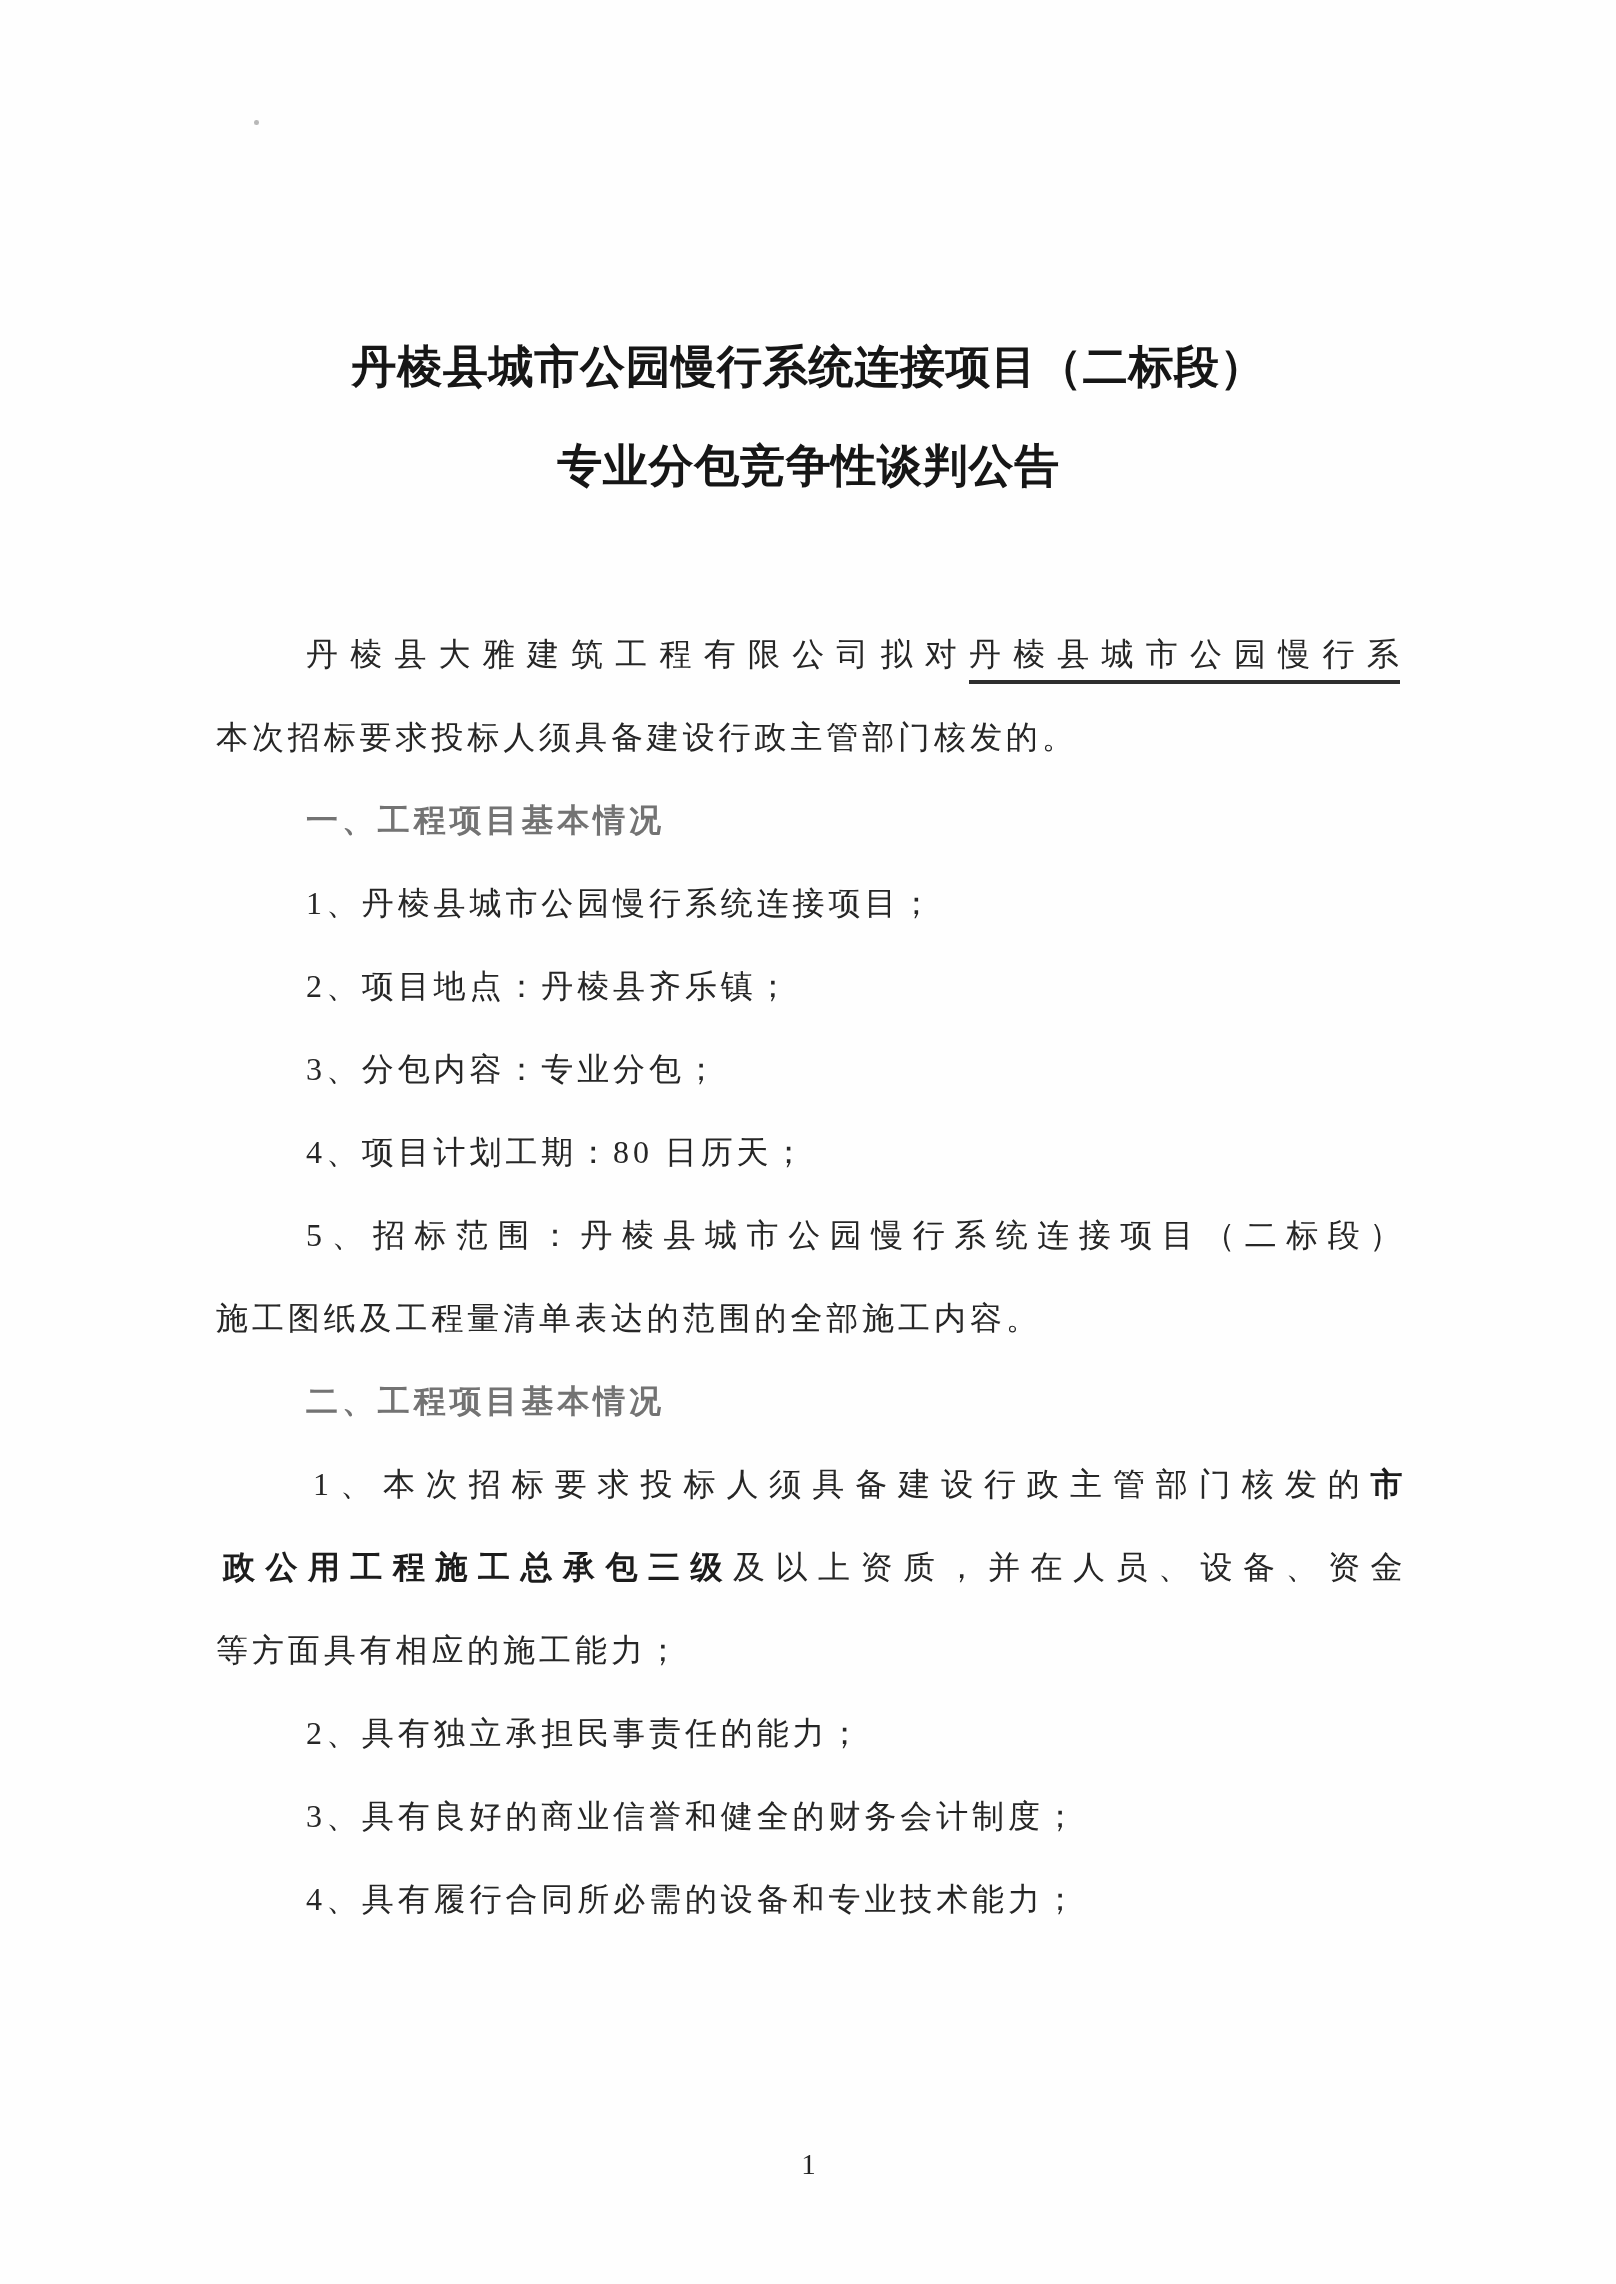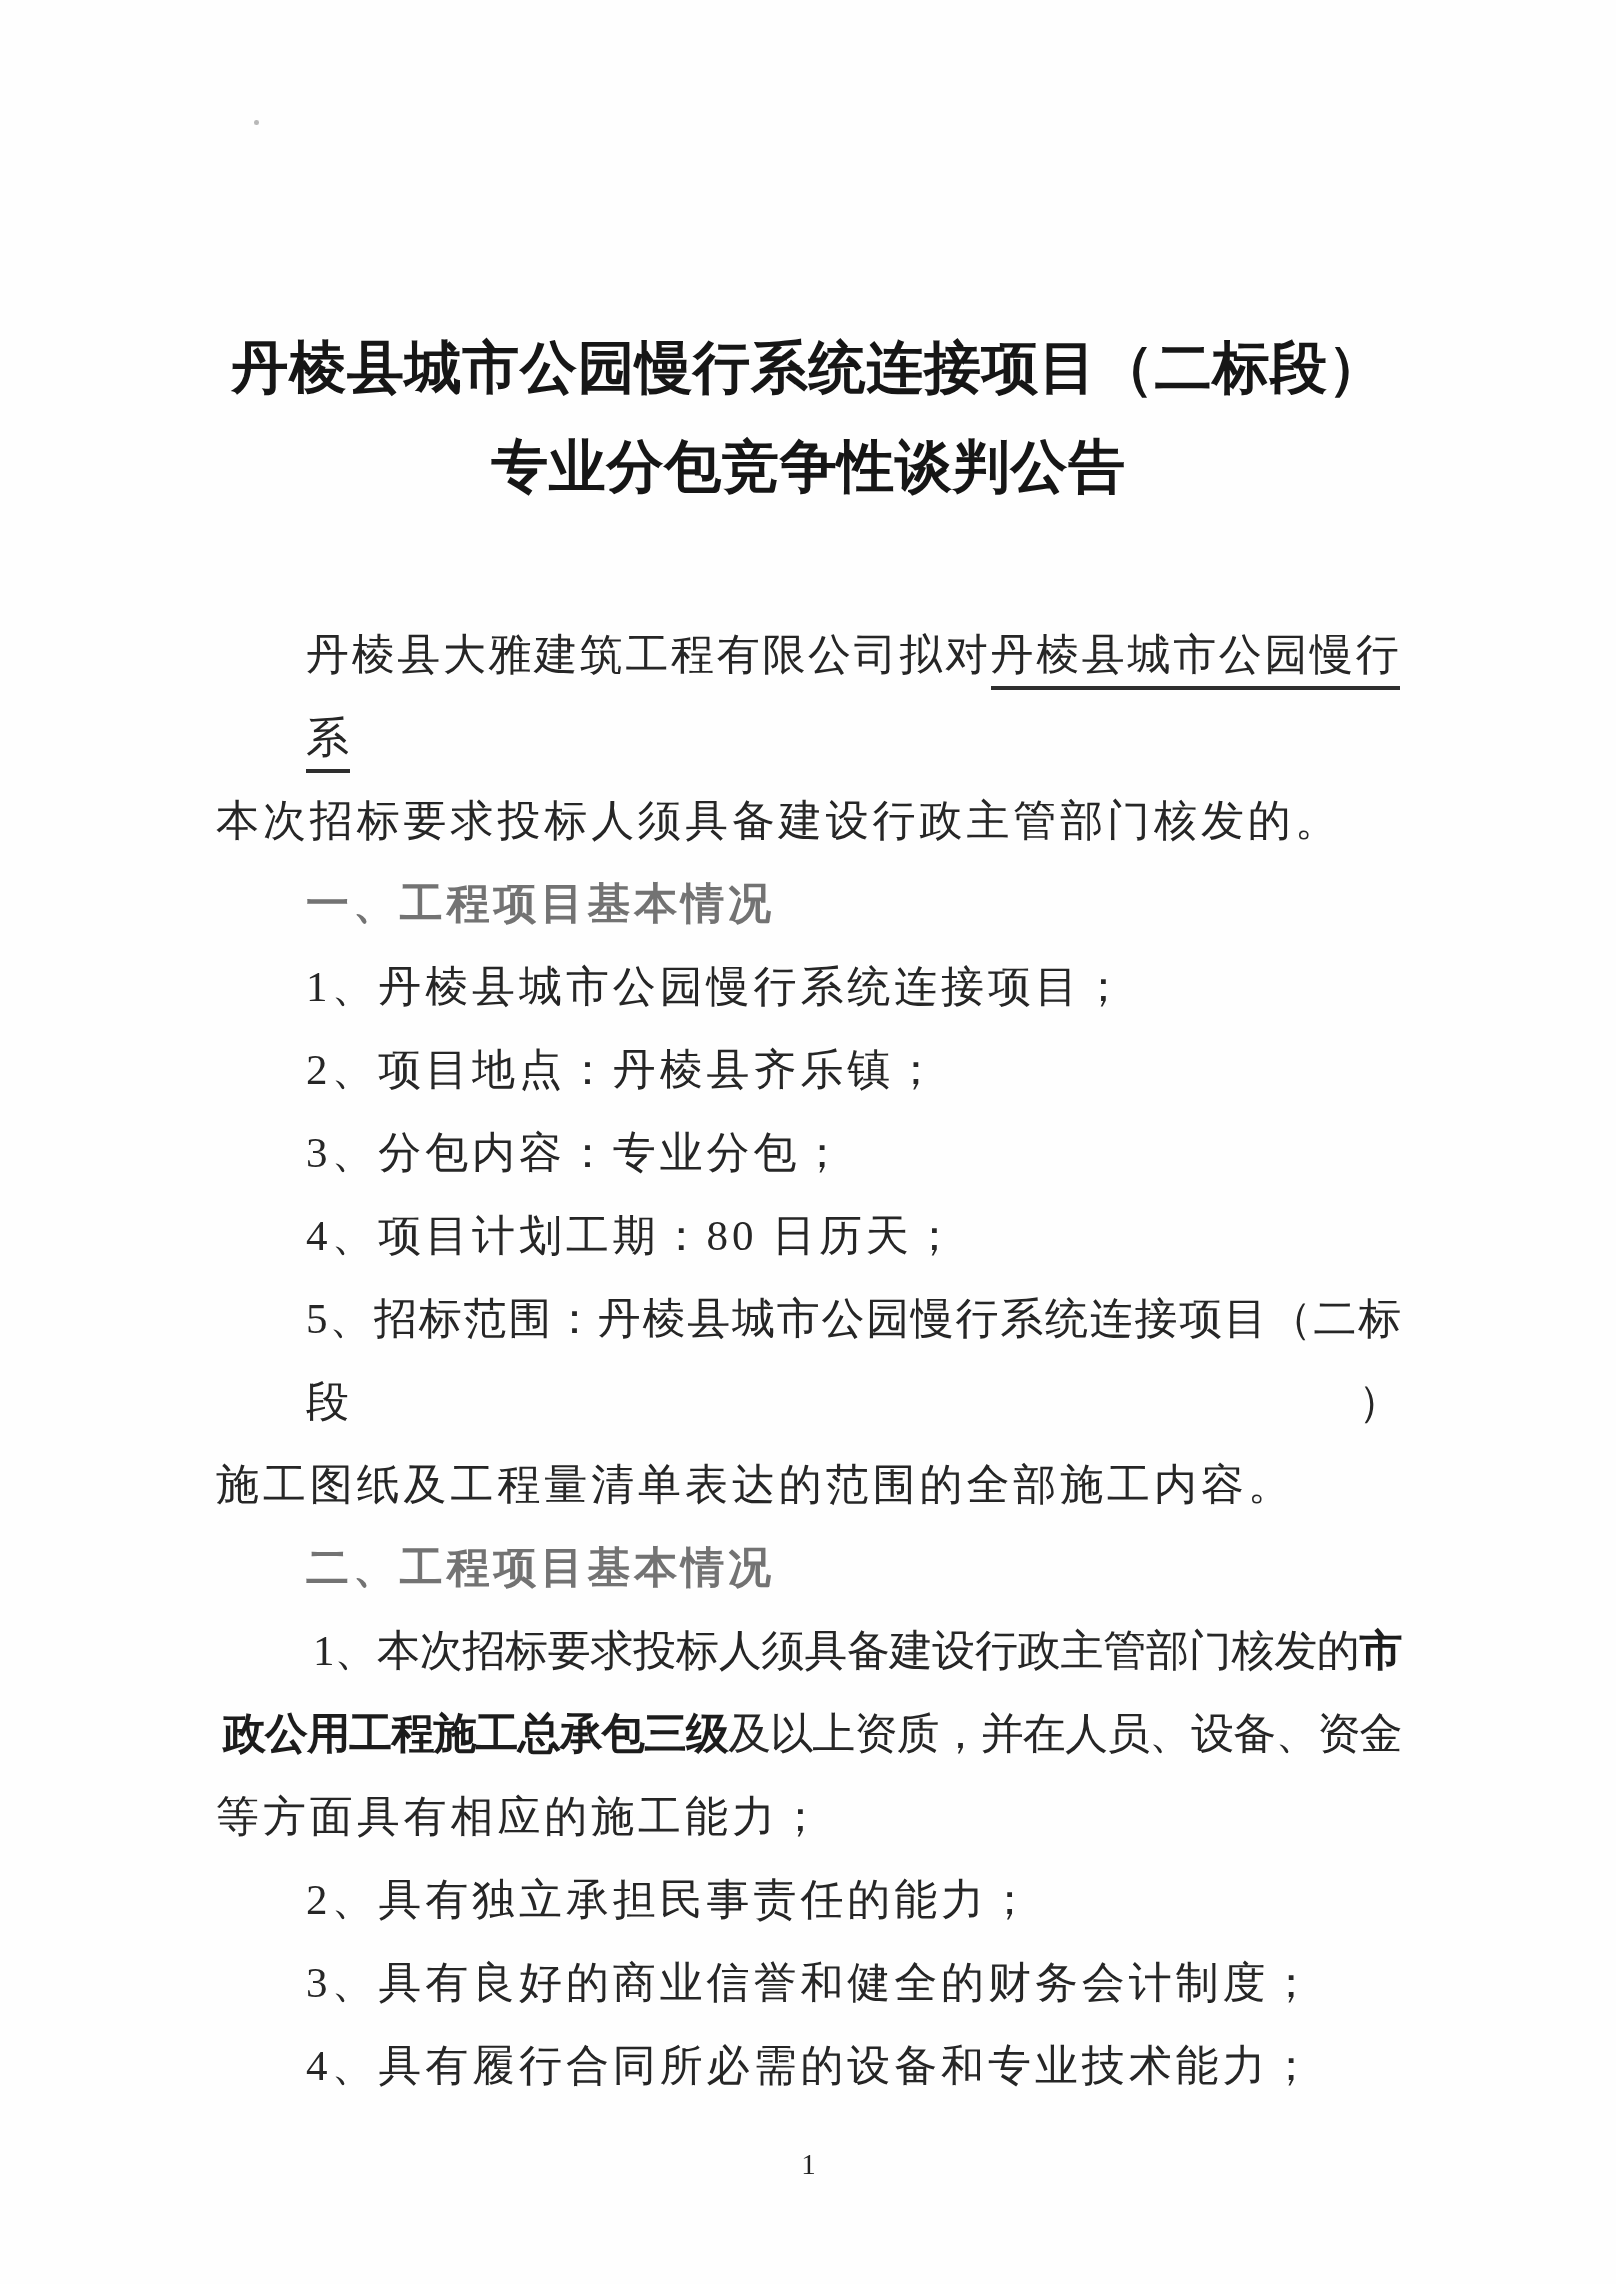--- a/index.html
+++ b/index.html
@@ -29,33 +29,33 @@
   .title-block {
     position: absolute;
     top: 318px;
     left: 0;
     width: 100%;
     text-align: center;
     font-weight: bold;
     color: #161616;
   }
   .title-line {
-    font-size: 57px;
+    font-size: 45px;
     line-height: 99px;
     letter-spacing: 0.7px;
     white-space: nowrap;
   }
   .doc-body {
     position: absolute;
     top: 613px;
     left: 216px;
     width: 1184px;
   }
   .line {
-    font-size: 43px;
+    font-size: 32px;
     line-height: 83px;
     letter-spacing: 3.9px;
     white-space: normal;
   }
   .j {
     text-align: justify;
     text-align-last: justify;
   }
   .ls2  { letter-spacing: 1.3px; }
   .ls0  { letter-spacing: 0px; }

